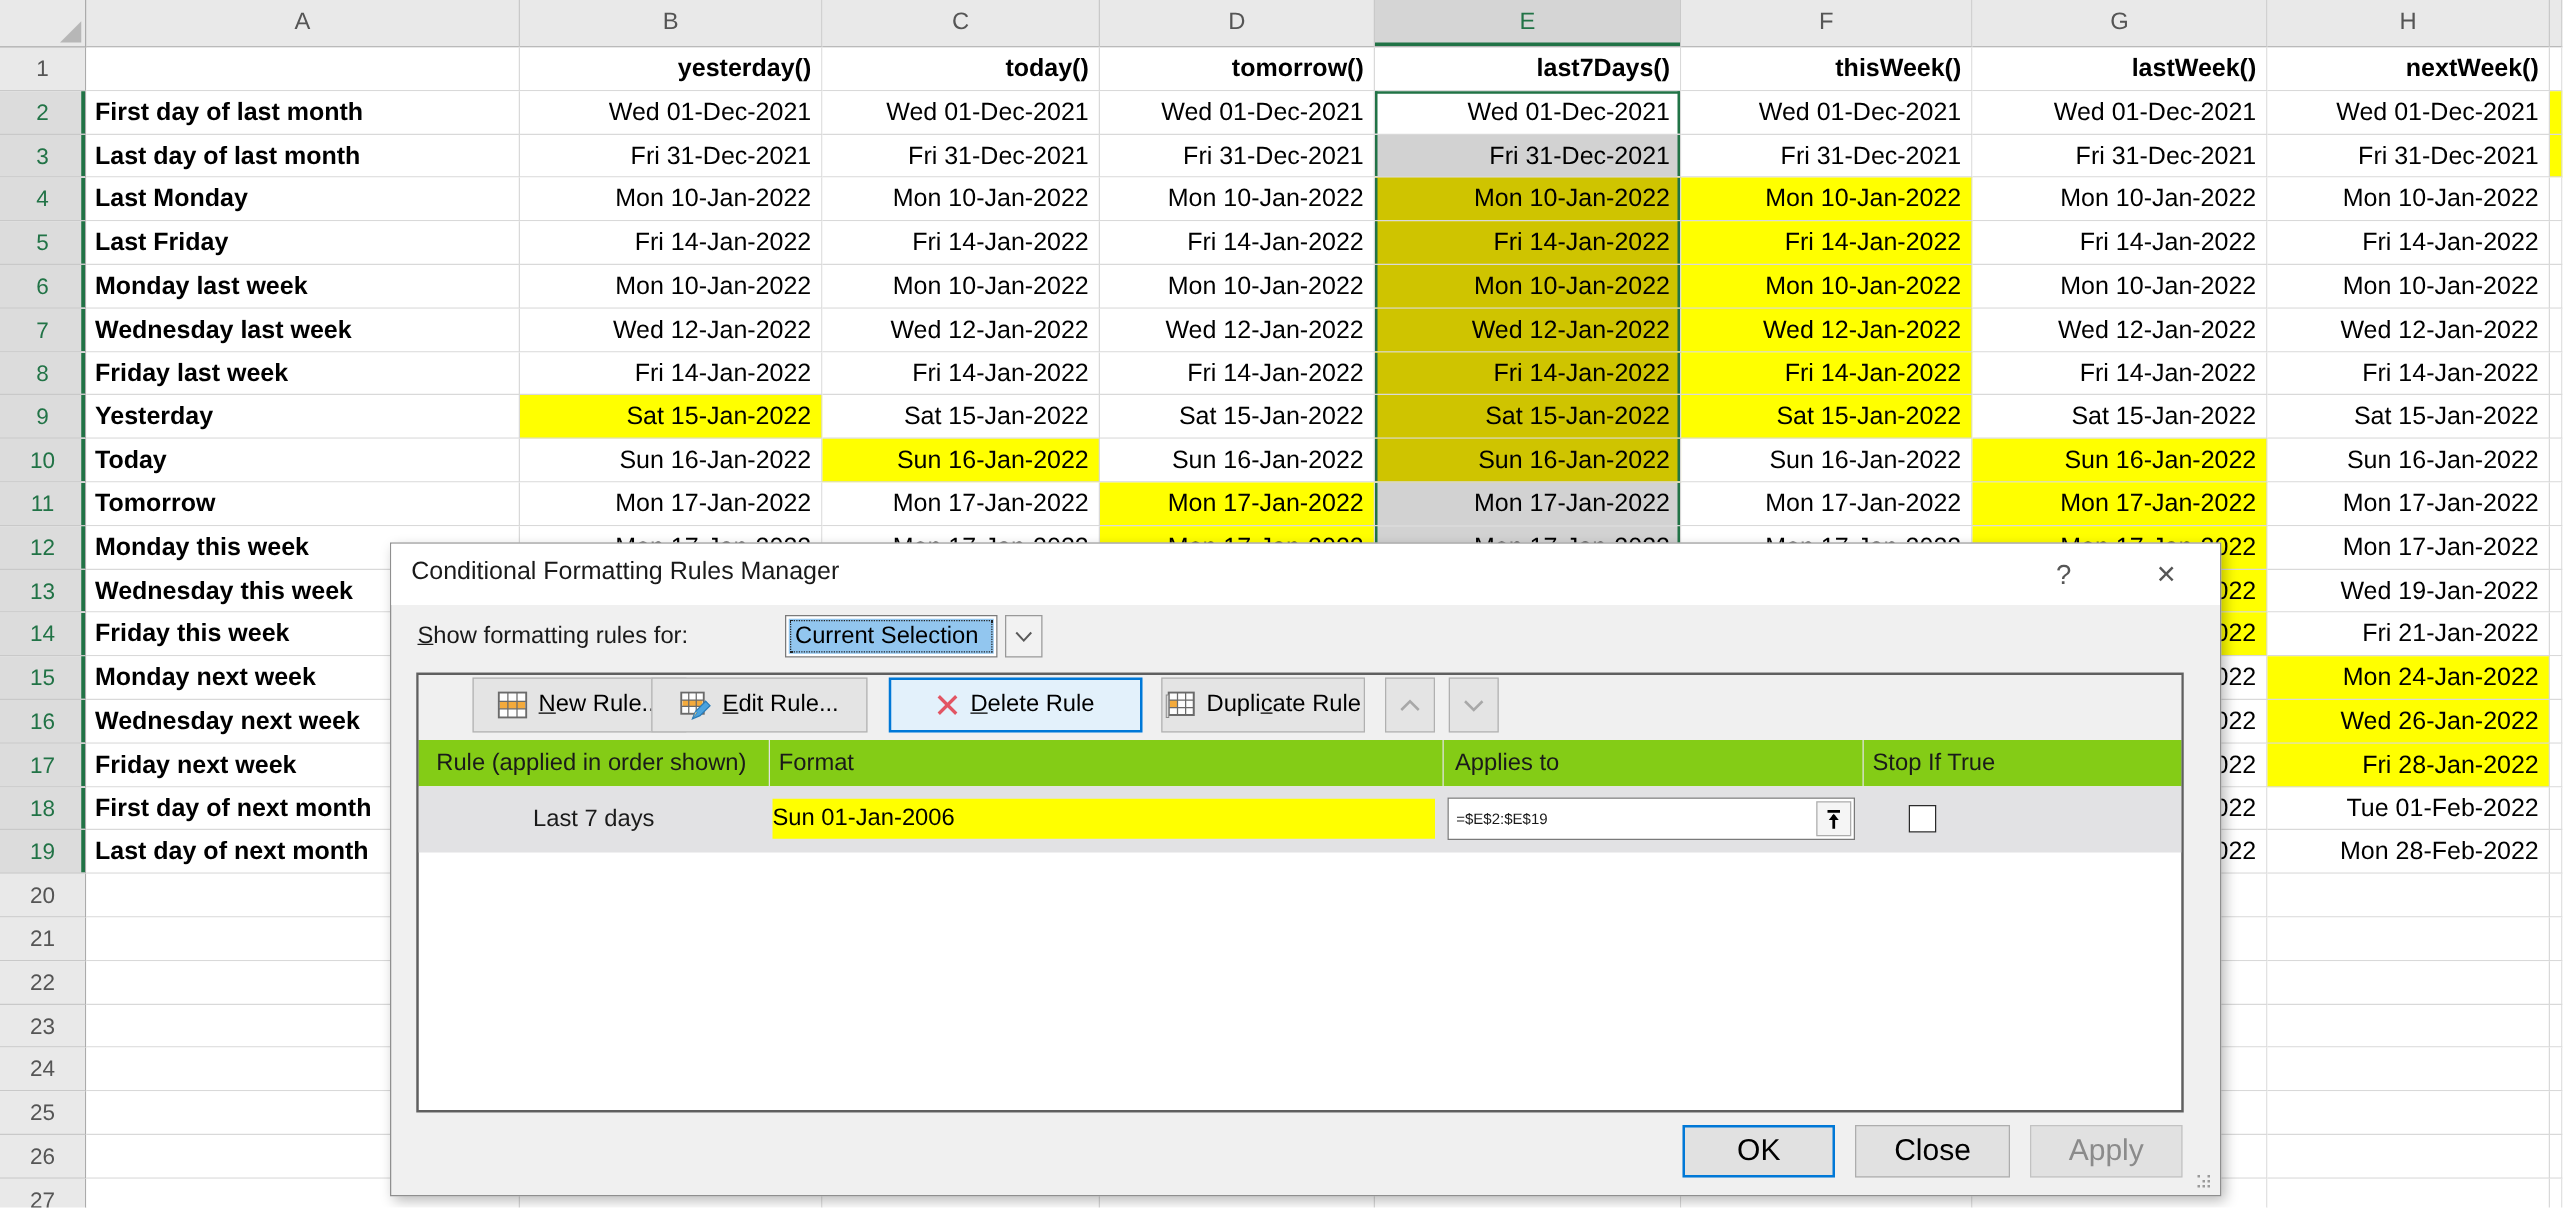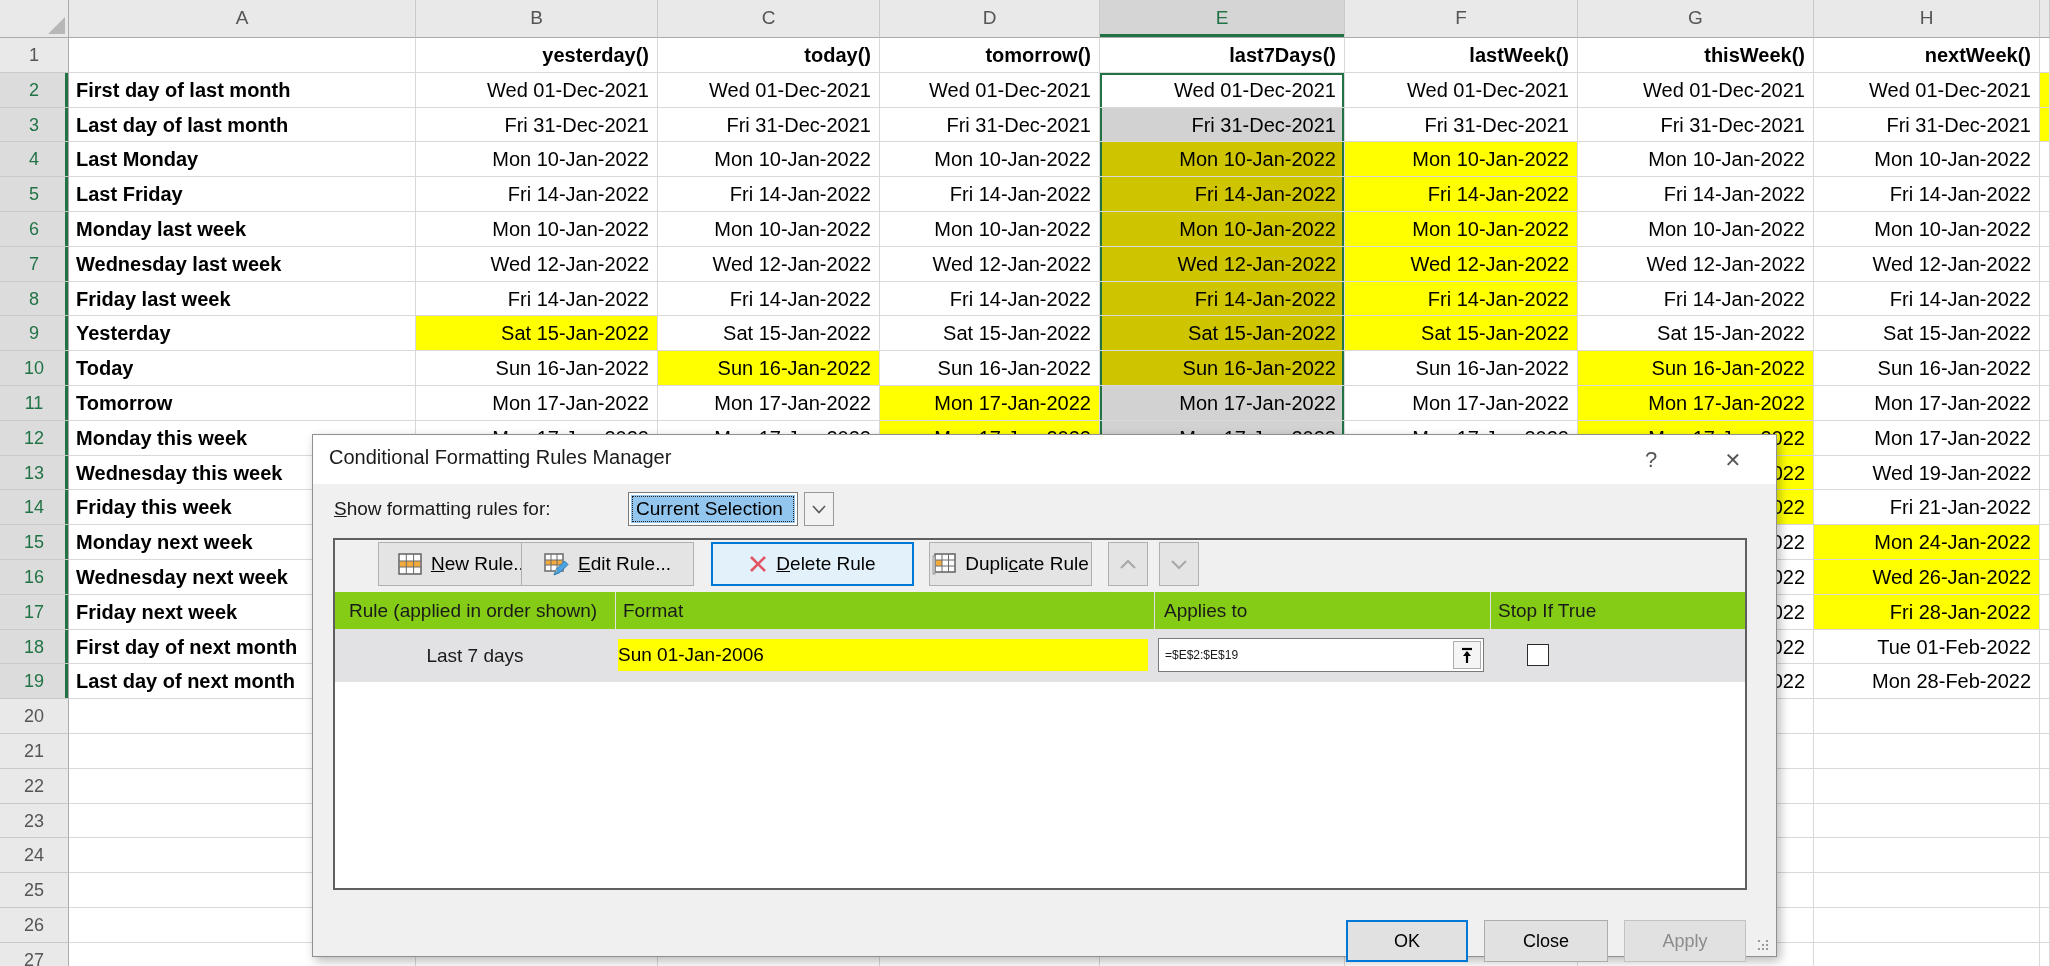--- a/index.html
+++ b/index.html
@@ -74,21 +74,21 @@
     background:#ffff00; color:#000; line-height:32px; font-size:19px; }
   .applies { position:absolute; left:823px; top:9px; width:326px; height:34px;
     background:#fff; border:1px solid #7a7a7a; }
   .applies-txt { position:absolute; left:6px; top:0; line-height:32px; font-size:12px; }
   .range-btn { position:absolute; right:2px; top:2px; width:28px; height:28px;
     background:#f5f5f5; border:1px solid #adadad; display:flex; align-items:center; justify-content:center; }
   .chk { position:absolute; left:1192px; top:15px; width:22px; height:22px;
     background:#fff; border:1px solid #2b2b2b; }
 
   .btn { position:absolute; top:465px; height:42px; background:#e1e1e1; border:1px solid #adadad;
-    text-align:center; line-height:40px; font-size:18px; color:#000;margin-top:20px; }
+    text-align:center; line-height:40px; font-size:24px; color:#000; }
   .btn-ok { left:1033px; width:122px; border:2px solid #0078d7; line-height:38px; }
   .btn-close { left:1171px; width:124px; }
   .btn-apply { left:1311px; width:122px; color:#8b8b8b; border-color:#c2c2c2; }
 
   .grip { position:absolute; right:16px; bottom:14px; width:2px; height:2px; background:#9a9a9a;
     box-shadow:8px 0 #9a9a9a, 4px 4px #9a9a9a, 8px 4px #9a9a9a, 0 8px #9a9a9a, 4px 8px #9a9a9a, 8px 8px #9a9a9a; }
 </style>
 </head>
 <body>
 
@@ -102,22 +102,22 @@
     <div class="ch">F</div>
     <div class="ch">G</div>
     <div class="ch">H</div>
     <div class="ch"></div>
     <div class="rh">1</div>
     <div class="cell lab"></div>
     <div class="cell fhdr">yesterday()</div>
     <div class="cell fhdr">today()</div>
     <div class="cell fhdr">tomorrow()</div>
     <div class="cell fhdr">last7Days()</div>
+    <div class="cell fhdr">thisWeek()</div>
     <div class="cell fhdr">lastWeek()</div>
-    <div class="cell fhdr">thisWeek()</div>
     <div class="cell fhdr">nextWeek()</div>
     <div class="cell"></div>
     <div class="rh sel">2</div>
     <div class="cell lab">First day of last month</div>
     <div class="cell date">Wed 01-Dec-2021</div>
     <div class="cell date">Wed 01-Dec-2021</div>
     <div class="cell date">Wed 01-Dec-2021</div>
     <div class="cell date eactive">Wed 01-Dec-2021</div>
     <div class="cell date">Wed 01-Dec-2021</div>
     <div class="cell date">Wed 01-Dec-2021</div>

